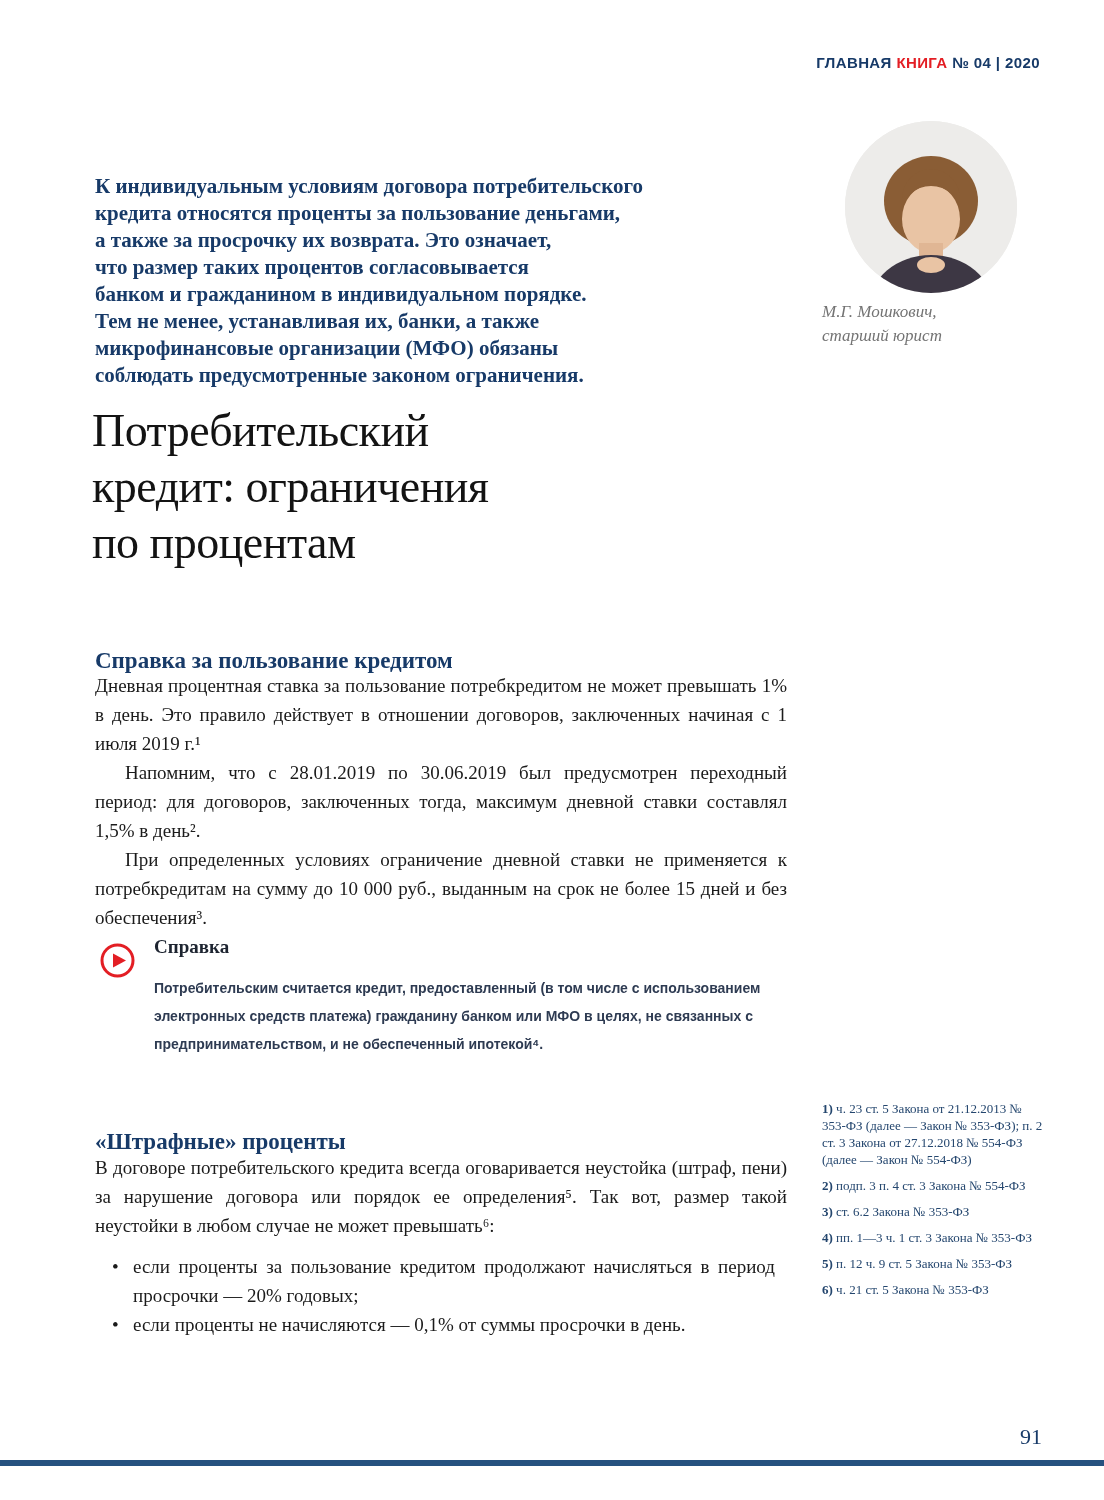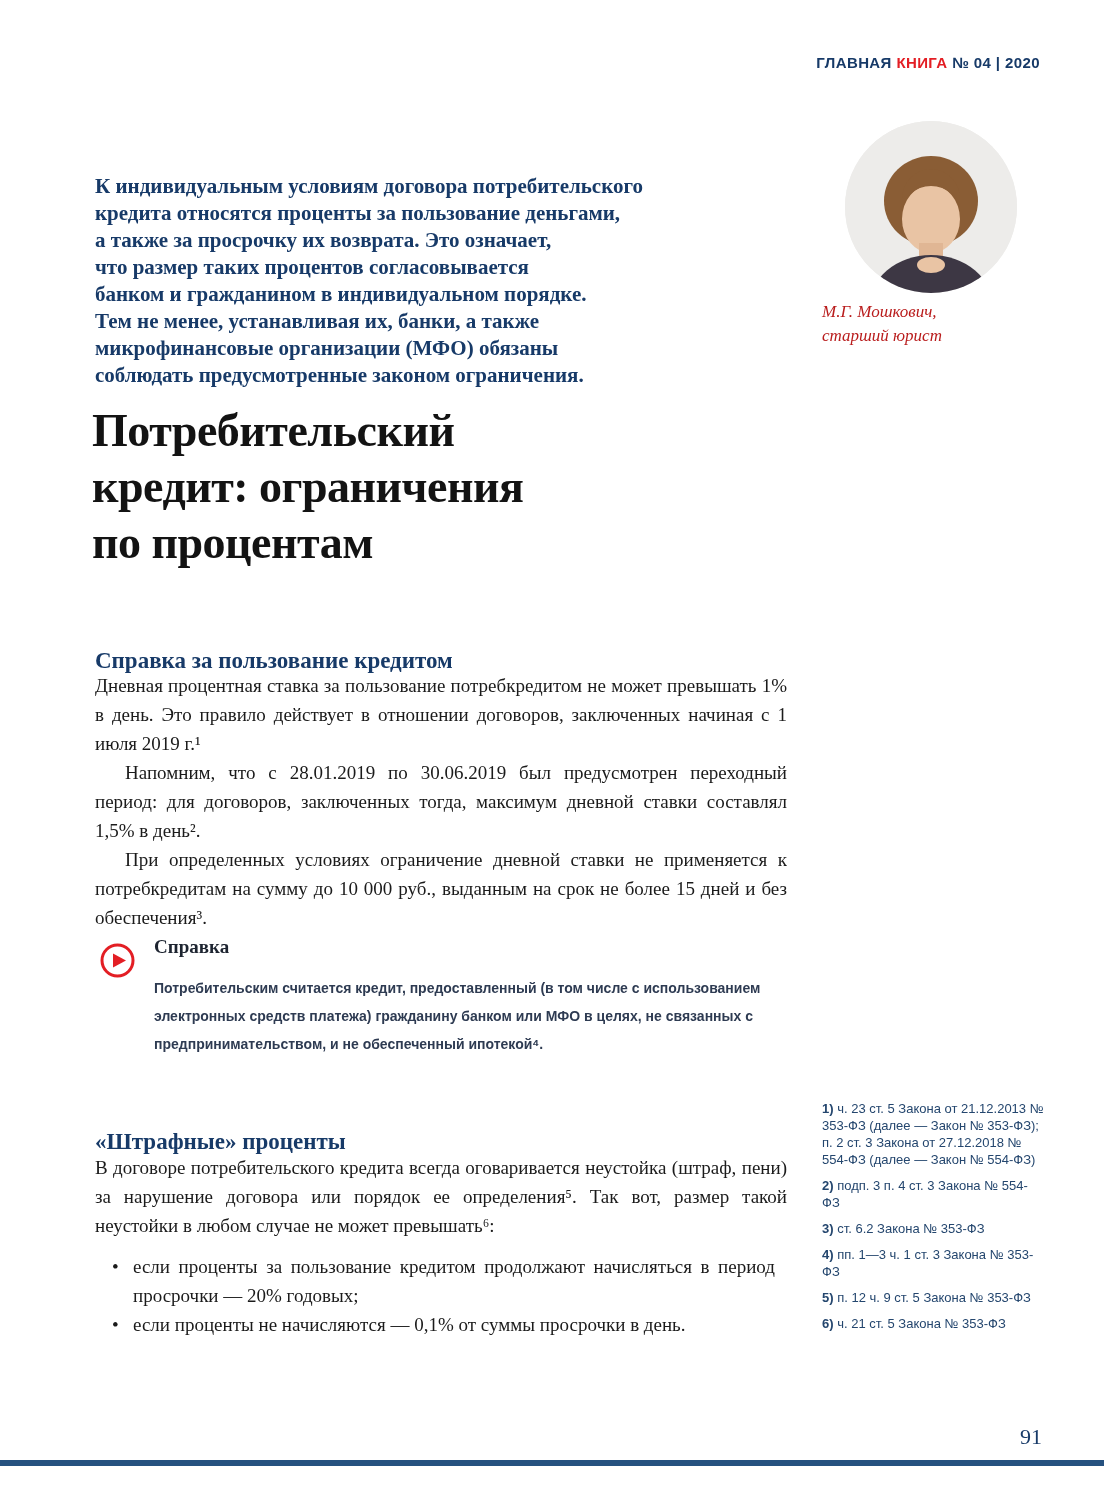--- a/index.html
+++ b/index.html
@@ -31,27 +31,27 @@
     font-weight:bold;font-size:21px;line-height:27px;
     color:var(--navy);white-space:pre-line;margin-top:43px;
   }
   
   .photo{
     position:absolute;left:845px;top:121px;width:172px;height:172px;
     border-radius:50%;overflow:hidden;background:#edecea;
   }
   .caption{
     position:absolute;left:822px;top:300px;
-    font-style:italic;font-size:17px;line-height:24px;color:#b91c1c;
+    font-style:italic;font-size:17px;line-height:24px;color:#737373;
     white-space:pre-line;
   }
   
   .title{
     position:absolute;left:92px;top:372px;
-    font-weight:bold;font-size:46px;line-height:56px;
+    font-weight:normal;font-size:46px;line-height:56px;
     color:#131313;white-space:pre-line;letter-spacing:-.5px;
   }
   
   .h2{
     position:absolute;left:95px;
     font-weight:bold;font-size:23px;color:var(--navy);
   }
   #h2-interest{top:629px;}
   #h2-penalty{top:1110px;}
   
@@ -77,21 +77,21 @@
   .ref-text{
     margin:0;font-family:"Liberation Sans", sans-serif;
     font-weight:bold;font-size:14px;line-height:28px;color:#2e3b52;
   }
   
   .footnotes{
     position:absolute;left:822px;top:1100px;width:222px;
     font-family:"Liberation Sans", sans-serif;
     font-size:13px;line-height:17px;color:var(--foot);
   }
-  .footnote{margin-bottom:9px;}
+  .footnote{margin-bottom:9px;font-family:Liberation Serif, serif;}
   .footnote .fn-num{font-weight:bold;}
   
   .page-number{
     position:absolute;right:62px;top:1424px;
     font-size:22px;color:var(--navy);
   }
   .bottom-rule{
     position:absolute;left:0;bottom:0;width:100%;height:6px;
     background:var(--rule);
   }

